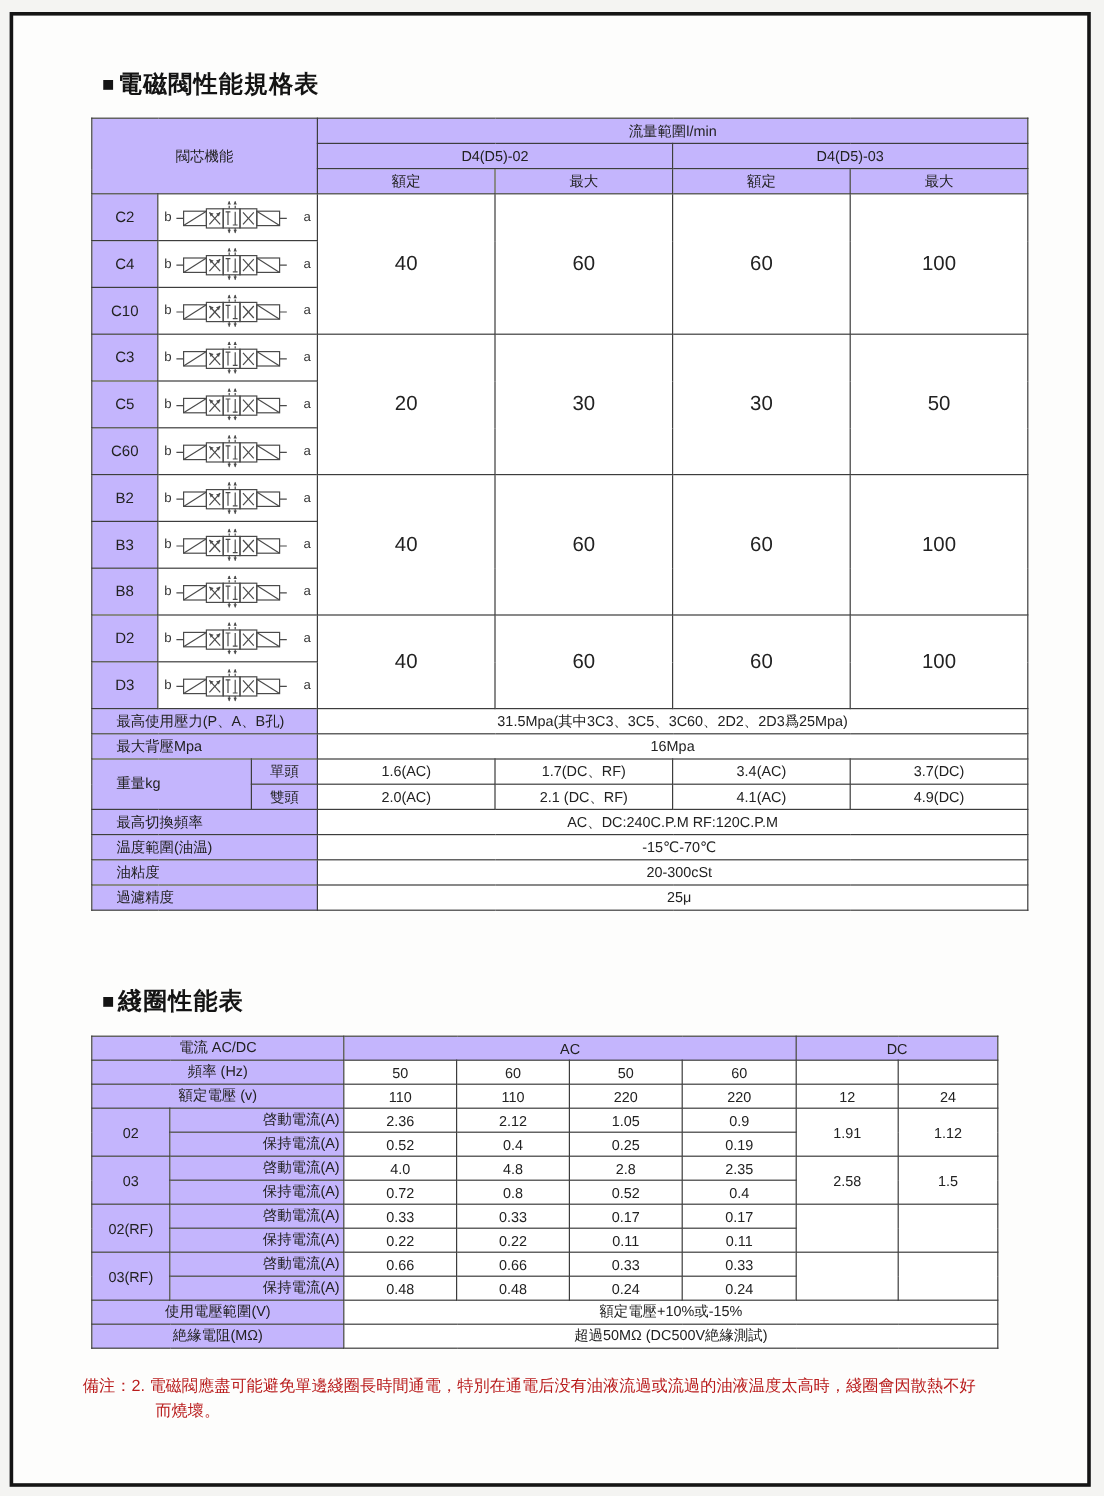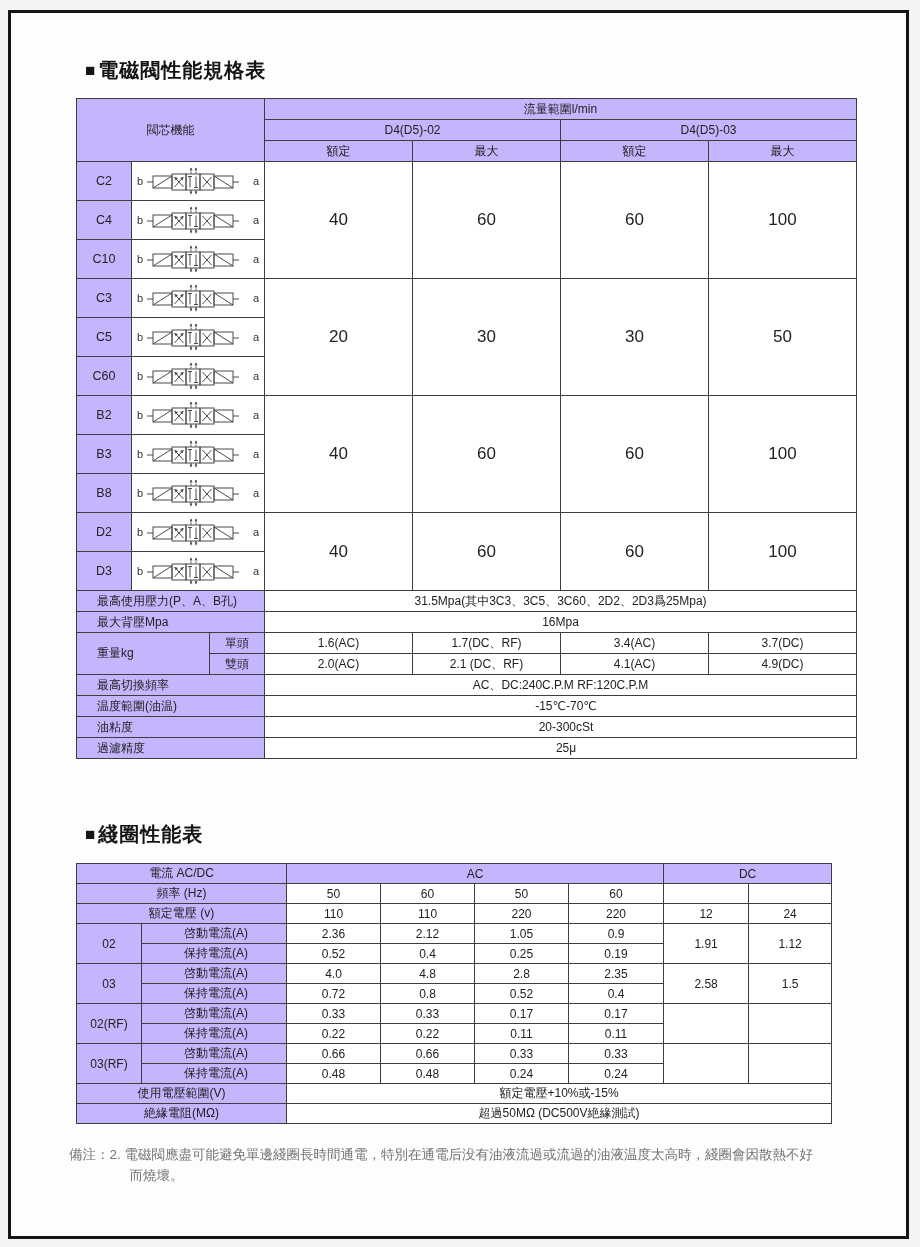--- a/index.html
+++ b/index.html
@@ -33,24 +33,24 @@
   tr.spec-row{height:21px;}
   td.model-cell{font-size:12.5px;text-align:center;}
   td.schem-cell{padding:0 2px;}
   .schem-wrap{display:flex;align-items:center;justify-content:center;gap:3px;}
   .port{font-size:11px;color:#333;}
   td.val{font-size:17px;}
   td.left-lab{text-align:left;padding-left:20px;}
   td.left-val{text-align:center;padding-left:14px;}
   #coil-table{left:65px;top:850px;width:755px;}
   #coil-table tr{height:20px;}
-  td.sub-lab{text-align:center;padding-left:7px;}
+  td.sub-lab{text-align:right;padding-left:7px;}
   .notes{
     position:absolute;left:58px;top:1132px;width:790px;
-    font-size:13.5px;line-height:1.55;color:#737373;display:flex;
+    font-size:13.5px;line-height:1.55;color:#b91c1c;display:flex;
   }
   .notes-label{white-space:nowrap;}
   .notes-items{width:705px;}
   .note-item{padding-left:20px;text-indent:-20px;}
 </style>
 </head>
 <body>
 
 <div class="frame">
 

